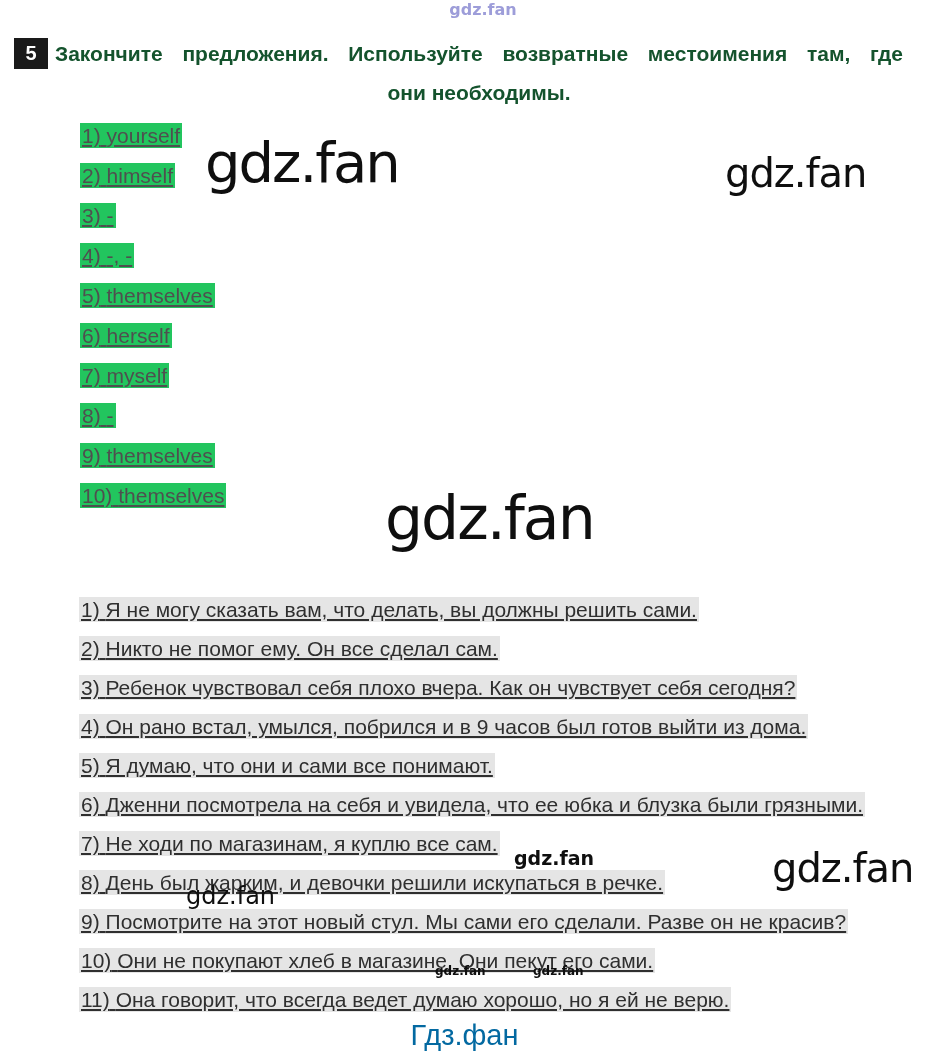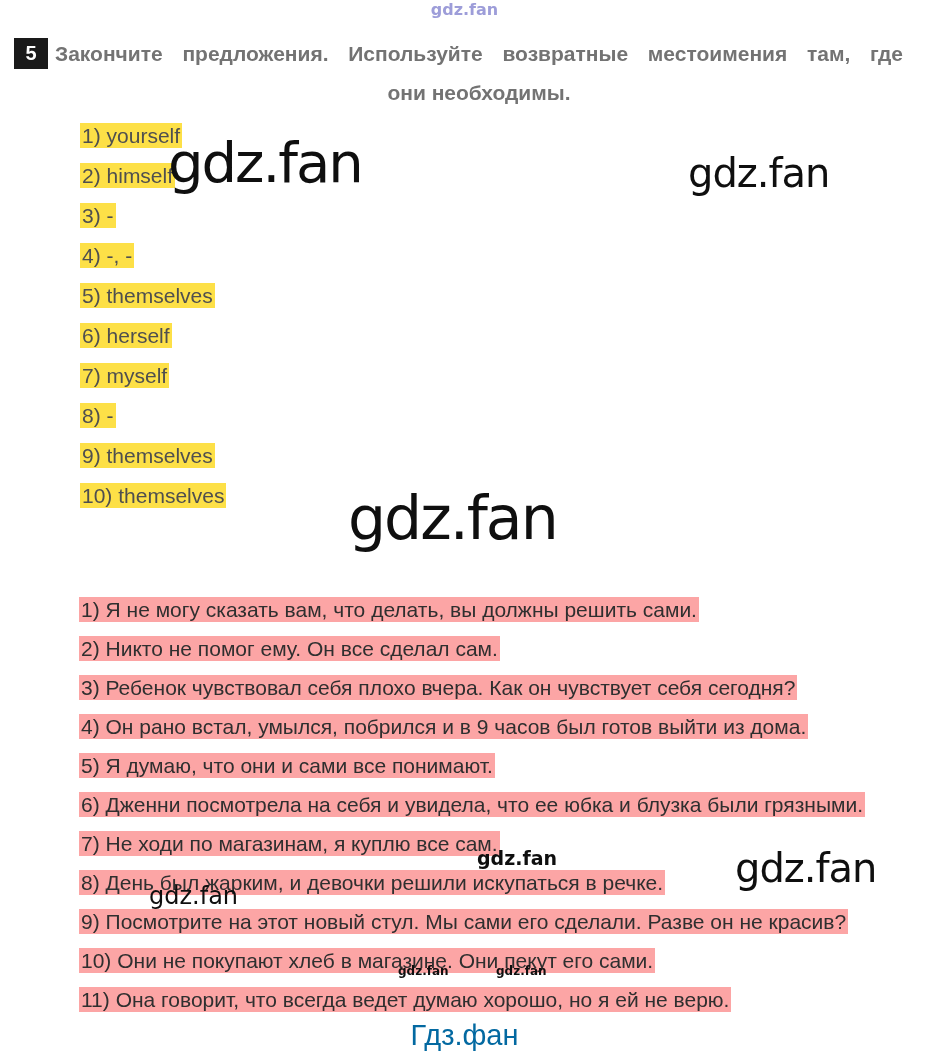--- a/index.html
+++ b/index.html
@@ -12,20 +12,21 @@
 
   
   .wm {
     position: absolute;
     font-family: "DejaVu Sans", sans-serif;
     color: #0f0f0f;
     line-height: 1;
     white-space: nowrap;
     z-index: 5;
     pointer-events: none;
+    padding-left: 37px;
   }
   .wm-top    { top: 2px;  left: 0; right: 0; text-align: center;
                font-size: 16px; font-weight: 600; color: #9d9dd9; }
   .wm-big-1  { top: 135px; left: 168px; font-size: 56px; letter-spacing: -2px; }
   .wm-med-tr { top: 153px; left: 688px; font-size: 40px; letter-spacing: -1px; }
   .wm-big-2  { top: 488px; left: 348px; font-size: 60px; letter-spacing: -2px; }
   .wm-sm-b   { top: 849px; left: 477px; font-size: 19px; font-weight: 700; }
   .wm-med-r  { top: 848px; left: 735px; font-size: 40px; letter-spacing: -1px; }
   .wm-med-l  { top: 884px; left: 149px; font-size: 24px; font-weight: 500; }
   .wm-tiny-1 { top: 965px; left: 398px; font-size: 12px; font-weight: 700; }
@@ -34,43 +35,43 @@
   
   .task-badge {
     position: absolute; top: 38px; left: 14px;
     width: 34px; height: 31px;
     background: #1a1a1a; color: #ffffff;
     font-size: 20px; font-weight: 700;
     display: flex; align-items: center; justify-content: center;
   }
   .task-title {
     position: absolute; top: 34px; left: 55px; width: 848px;
-    font-size: 21px; font-weight: 700; color: #737373;
+    font-size: 21px; font-weight: 700; color: #14532d;
     line-height: 39px;
   }
   .task-title .line1 { text-align: justify; text-align-last: justify; }
   .task-title .line2 { text-align: center; }
 
   
   .answers {
     position: absolute; top: 116px; left: 80px;
     list-style: none; margin: 0; padding: 0;
     font-size: 21px; color: #4f4f4f;
   }
   .answers li { height: 40px; line-height: 40px; white-space: nowrap; }
-  .answers .hl { background: #fde047; padding: 1px 2px; }
+  .answers .hl { background: #22c55e; padding: 1px 2px; text-decoration: underline; }
 
   
   .translations {
     position: absolute; top: 590px; left: 79px; width: 848px;
     list-style: none; margin: 0; padding: 0;
     font-size: 21px; color: #2f2f2f;
   }
   .translations li { height: 39px; line-height: 39px; white-space: nowrap; }
-  .translations .hl { background: #fca5a5; padding: 1px 2px; }
+  .translations .hl { background: #e5e5e5; padding: 1px 2px; text-decoration: underline; }
 
   
   .footer {
     position: absolute; top: 1019px; left: 0; right: 0;
     text-align: center;
     font-size: 29px; color: #0369a1;
   }
 </style>
 </head>
 <body>

